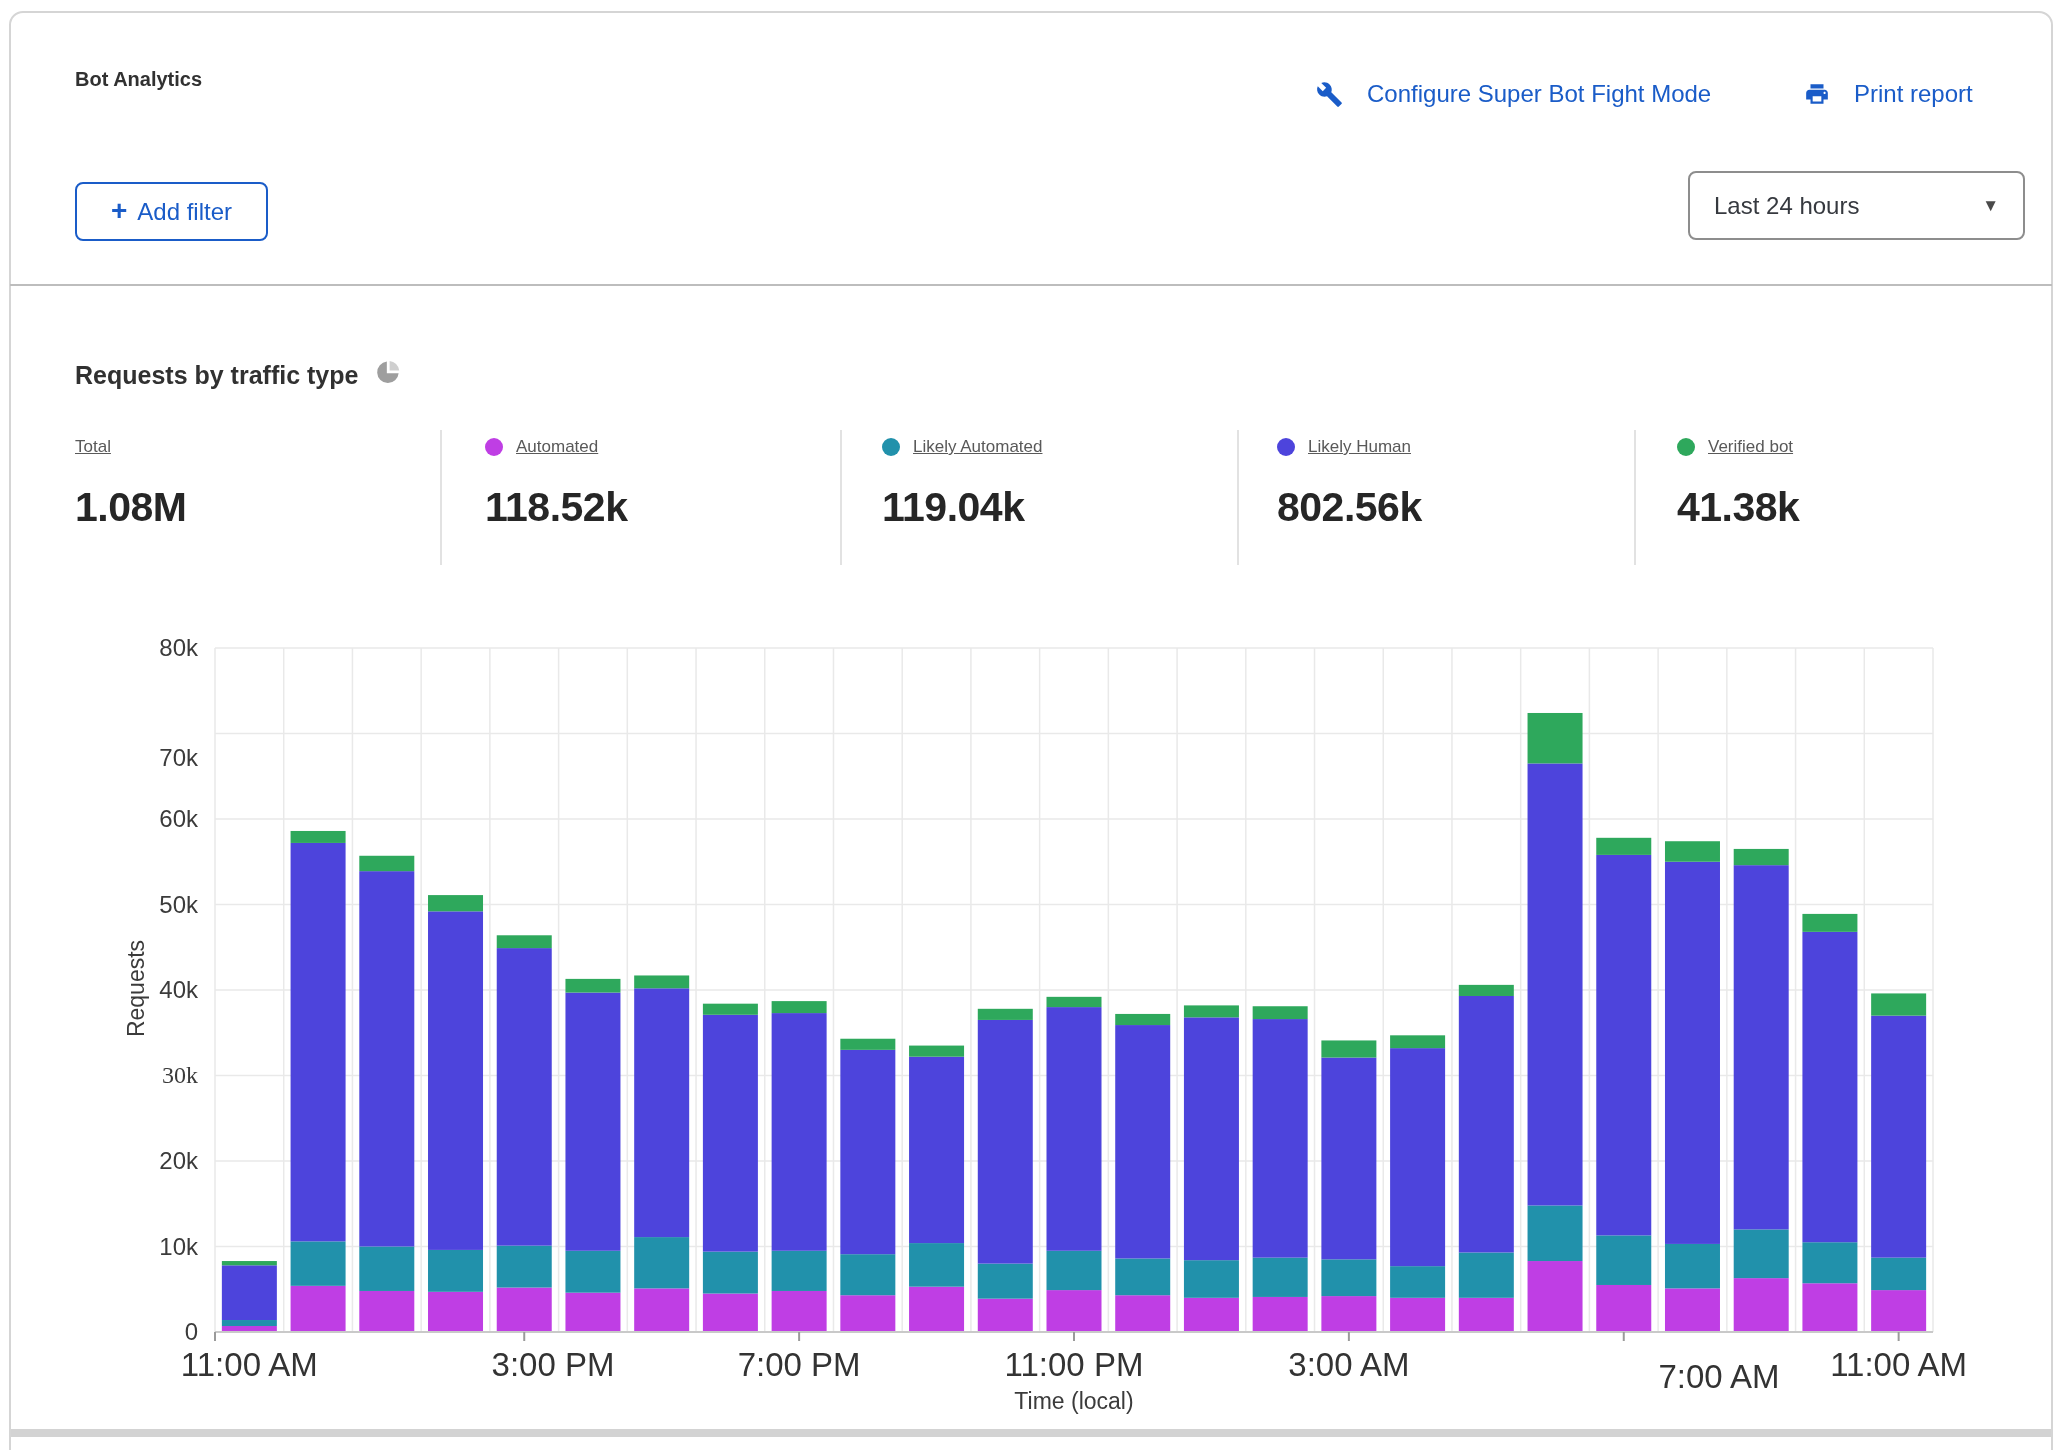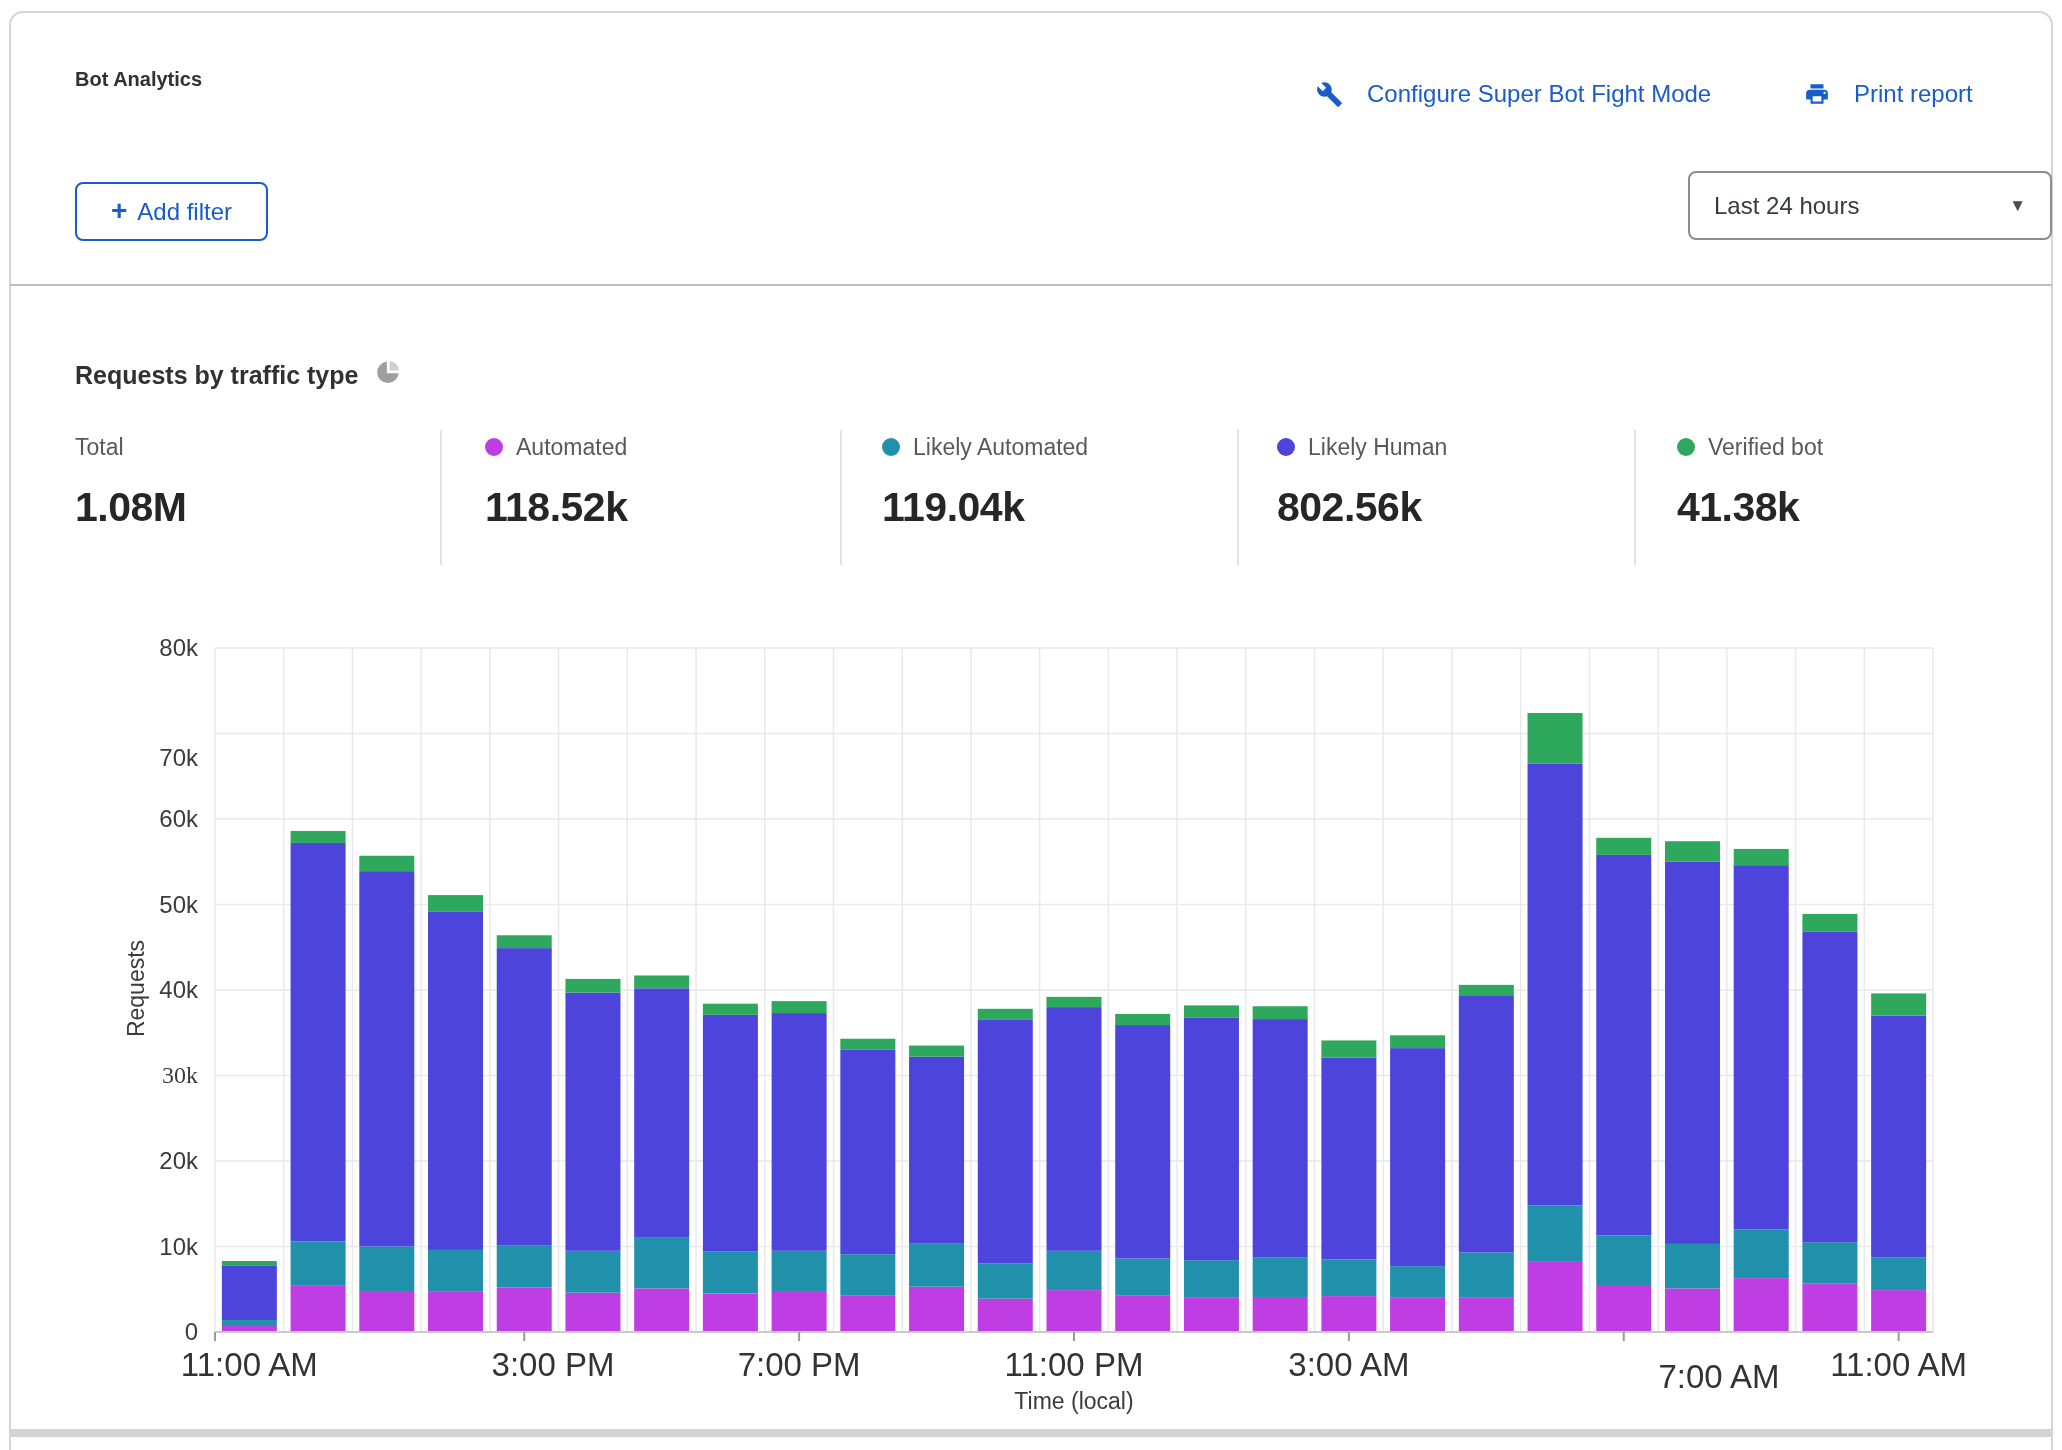--- a/index.html
+++ b/index.html
@@ -13,30 +13,30 @@
   .bottom-band{position:absolute;left:11px;right:11px;top:1429px;height:8px;background:#d3d3d3;}
   
   .page-title{left:75px;top:68px;font-size:20px;font-weight:bold;color:#313131;}
   .hlink{position:absolute;top:80px;display:flex;align-items:center;gap:24px;
          color:#1a5cc8;font-size:24px;cursor:pointer;white-space:nowrap;}
   .hlink svg{display:block;}
   .btn-add{position:absolute;left:75px;top:182px;width:193px;height:59px;box-sizing:border-box;
            border:2px solid #1a5cc8;border-radius:8px;background:#fff;color:#1a5cc8;
            display:flex;align-items:center;justify-content:center;gap:10px;font-size:24px;cursor:pointer;}
   .btn-add .plus{font-size:28px;font-weight:bold;line-height:1;margin-top:-2px;}
-  .select{position:absolute;left:1688px;top:171px;width:364px;height:69px;box-sizing:border-box;
+  .select{position:absolute;left:1688px;top:171px;width:337px;height:69px;box-sizing:border-box;
           border:2px solid #8d8d8d;border-radius:8px;background:#fff;display:flex;align-items:center;
           padding:0 24px;font-size:24px;color:#36393f;cursor:pointer;}
   .select .caret{margin-left:auto;font-size:17px;color:#4a4a4a;}
   
   .section-title{left:75px;top:358px;font-size:25px;font-weight:bold;color:#313131;
                  display:flex;align-items:center;gap:16px;}
   
   .stat{position:absolute;top:432px;}
-  .stat .lab{display:flex;align-items:center;gap:13px;font-size:23px;color:#595959;height:30px;}
+  .stat .lab{display:flex;align-items:center;gap:13px;font-size:17px;color:#595959;height:30px;text-decoration:underline;}
   .stat .dot{width:18px;height:18px;border-radius:50%;flex:0 0 auto;}
   .stat .val{margin-top:22px;font-size:41px;font-weight:bold;color:#262626;letter-spacing:-0.5px;}
   .stat-divider{position:absolute;top:430px;width:2px;height:135px;background:#e2e2e2;}
   
   #plot{position:absolute;left:215px;top:648px;width:1718px;height:684px;overflow:visible;}
   .ytick{position:absolute;width:90px;text-align:right;font-size:24px;color:#3b3b3b;}
   .xtick{position:absolute;font-size:33px;color:#333;transform:translateX(-50%);white-space:nowrap;top:1346px;}
   .y-axis-title{left:88px;top:975px;font-size:23px;color:#3b3b3b;
                 transform:rotate(-90deg);transform-origin:center;white-space:nowrap;}
   .x-axis-title{left:0;width:2148px;top:1388px;text-align:center;font-size:23px;color:#3b3b3b;}

